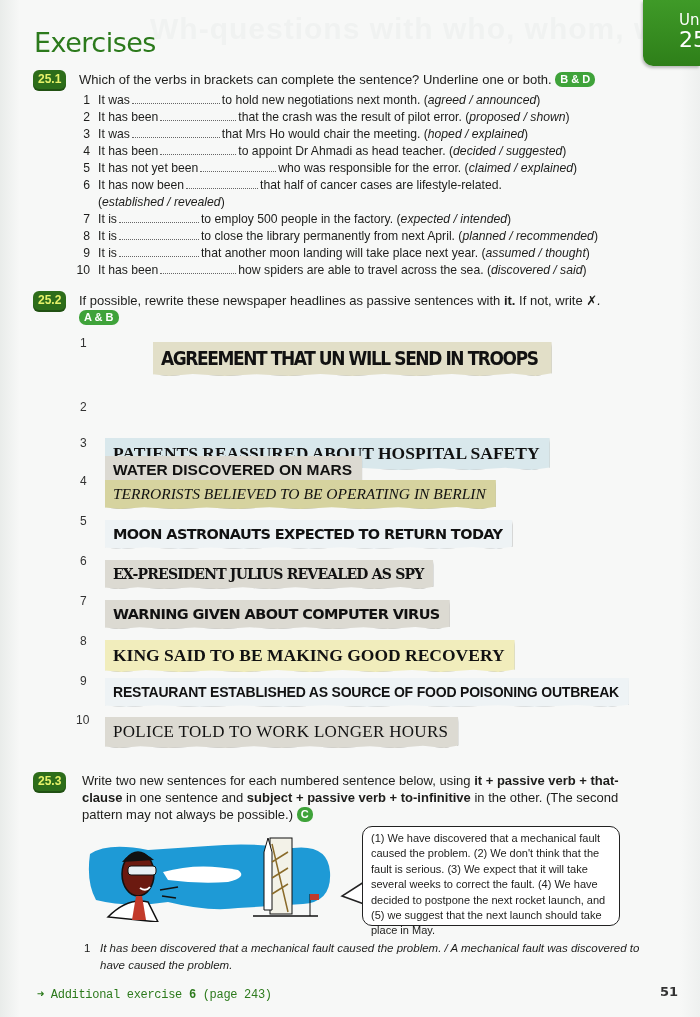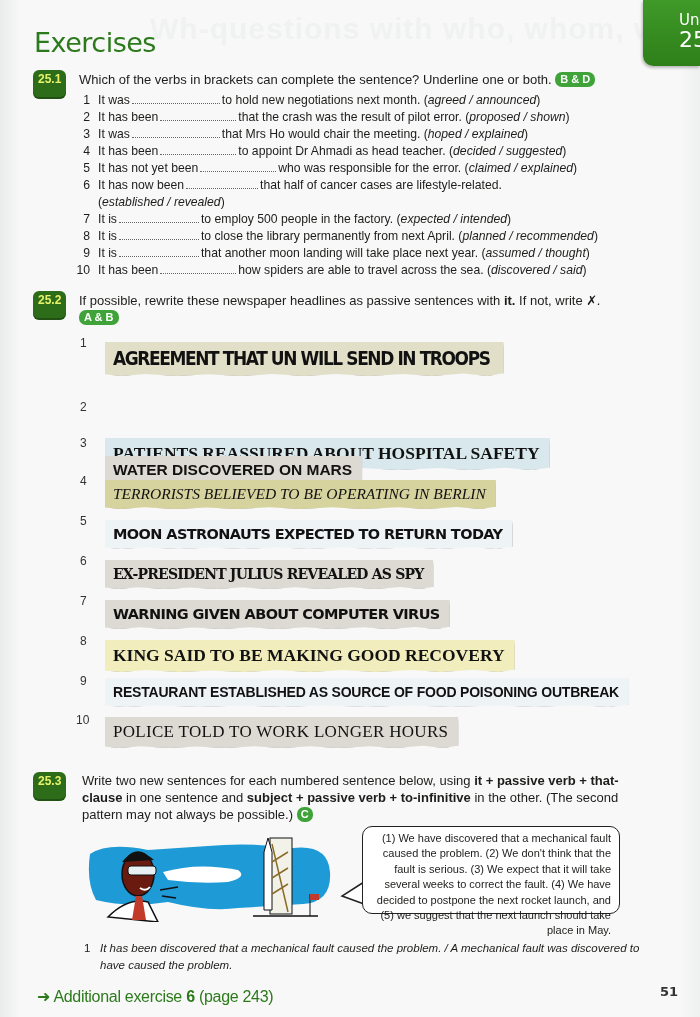--- a/index.html
+++ b/index.html
@@ -23,21 +23,21 @@
     position: absolute; left: 643px; top: 0; width: 57px; height: 66px;
     background: linear-gradient(180deg, #3f9a28, #2e7f19); border-bottom-left-radius: 10px;
     color: #fff; text-align: center; padding-top: 12px;
     box-shadow: -1px 2px 3px rgba(0,0,0,0.25);
     padding-left: 36px;
   }
   .unit-tab .u1 { font-size: 15px; line-height: 16px; display: block; font-family: "DejaVu Sans", sans-serif; }
   .unit-tab .u2 { font-size: 22px; line-height: 24px; display: block; font-family: "DejaVu Sans", sans-serif; }
 
   .ex-badge {
-    position: absolute; height: 29px; padding: 0 5px; background: #2d6d1a;
+    position: absolute; height: 21px; padding: 0 5px; background: #2d6d1a;
     border-radius: 6px; color: #e7f26a; font-size: 12px; font-weight: bold; line-height: 18px;
     box-shadow: inset 0 -2px 0 rgba(0,0,0,0.25);
   }
   .ref-badge {
     display: inline-block; background: #3fa33a; color: #fff; font-size: 11px; font-weight: bold;
     border-radius: 7px; padding: 0 5px; line-height: 15px; vertical-align: 1px;
   }
   .instr {
     position: absolute; font-size: 13px; line-height: 17px; color: #1d1d1b;
   }
@@ -51,51 +51,51 @@
   .item .cont { display: block; }
 
   .headlines { position: absolute; left: 80px; top: 336px; width: 580px; }
   .hl-row { position: absolute; left: 0; }
   .hl-num { position: absolute; left: 0; font-size: 12px; color: #333; }
   .strip {
     position: absolute; left: 25px; padding: 5px 10px 6px 8px; color: #111;
     box-shadow: 2px 3px 3px rgba(0,0,0,0.35); white-space: nowrap;
     clip-path: polygon(0 0, 100% 0, 100% 92%, 96% 100%, 90% 93%, 82% 100%, 75% 94%, 66% 100%, 58% 94%, 50% 100%, 42% 94%, 34% 100%, 26% 95%, 18% 100%, 10% 94%, 4% 100%, 0 95%);
   }
-  .s-tan { background: #e2dfc8; }
+  .s-tan { background: #e2dfc8; margin-left: 48px; }
   .s-blue { background: #d9e8ec; margin-top: 32px; }
   .s-gray { background: #dcdad2; }
   .s-olive { background: #d6d39f; }
   .s-white { background: #eef3f5; }
   .s-yellow { background: #f1edbc; }
   .f-impact { font-family: "DejaVu Sans", sans-serif; font-weight: bold; font-size: 17px; letter-spacing: -1.4px; transform: scaleY(1.15); display: inline-block; }
   .f-serif-bold { font-family: "Liberation Serif", serif; font-weight: bold; font-size: 17.5px; }
   .f-sans-bold { font-family: "Liberation Sans", sans-serif; font-weight: bold; font-size: 15.5px; }
   .f-serif-italic { font-family: "Liberation Serif", serif; font-style: italic; font-size: 15.5px; }
   .f-sans-cond { font-family: "DejaVu Sans", sans-serif; font-weight: bold; font-size: 14.5px; letter-spacing: -0.6px; }
   .f-serif-cond { font-family: "DejaVu Serif", serif; font-weight: bold; font-size: 14px; letter-spacing: -0.8px; }
   .f-sans-small { font-family: "Liberation Sans", sans-serif; font-weight: bold; font-size: 14px; letter-spacing: -0.2px; }
   .f-serif-plain { font-family: "Liberation Serif", serif; font-size: 17px; letter-spacing: 0.3px; }
   .answer {
     display: block; font-family: "DejaVu Sans Mono", monospace; font-size: 10.5px; color: #2b6e1a;
     border-bottom: 1px dotted #555; margin-top: 2px; margin-left: 6px; width: 335px; padding-left: 6px; letter-spacing: -0.2px;
   }
 
   .illustration { position: absolute; left: 88px; top: 832px; width: 245px; height: 90px; }
   .bubble {
-    position: absolute; left: 362px; top: 826px; width: 258px; height: 88px;
+    position: absolute; left: 362px; top: 826px; width: 258px; height: 100px;
     border: 1.5px solid #222; border-radius: 10px; background: #fff; padding: 4px 8px;
-    font-size: 11px; line-height: 15.4px; color: #1d1d1b; text-align: right;
+    font-size: 11px; line-height: 15.4px; color: #1d1d1b;
   }
   .bubble-tail { position: absolute; left: 340px; top: 880px; }
 
   .example { position: absolute; left: 84px; top: 940px; width: 560px; font-size: 11.5px; line-height: 17px; font-style: italic; padding-left: 16px; }
   .example .num { position: absolute; left: 0; font-style: normal; }
 
-  .footer-link { position: absolute; left: 37px; top: 987px; font-size: 16px; color: #2c7a1c; font-family: Liberation Sans, sans-serif; letter-spacing: -0.3px; }
+  .footer-link { position: absolute; left: 37px; top: 987px; font-size: 12px; color: #2c7a1c; font-family: Liberation Mono, monospace; letter-spacing: -0.3px; }
   .footer-link b { font-weight: bold; }
   .page-num { position: absolute; left: 660px; top: 984px; font-size: 13px; font-weight: bold; color: #333; font-family: "DejaVu Sans", sans-serif; }
 </style>
 </head>
 <body>
 
 <div class="page">
 
   <div class="ghost-title">Wh-questions with who, whom, which, whose</div>
 

